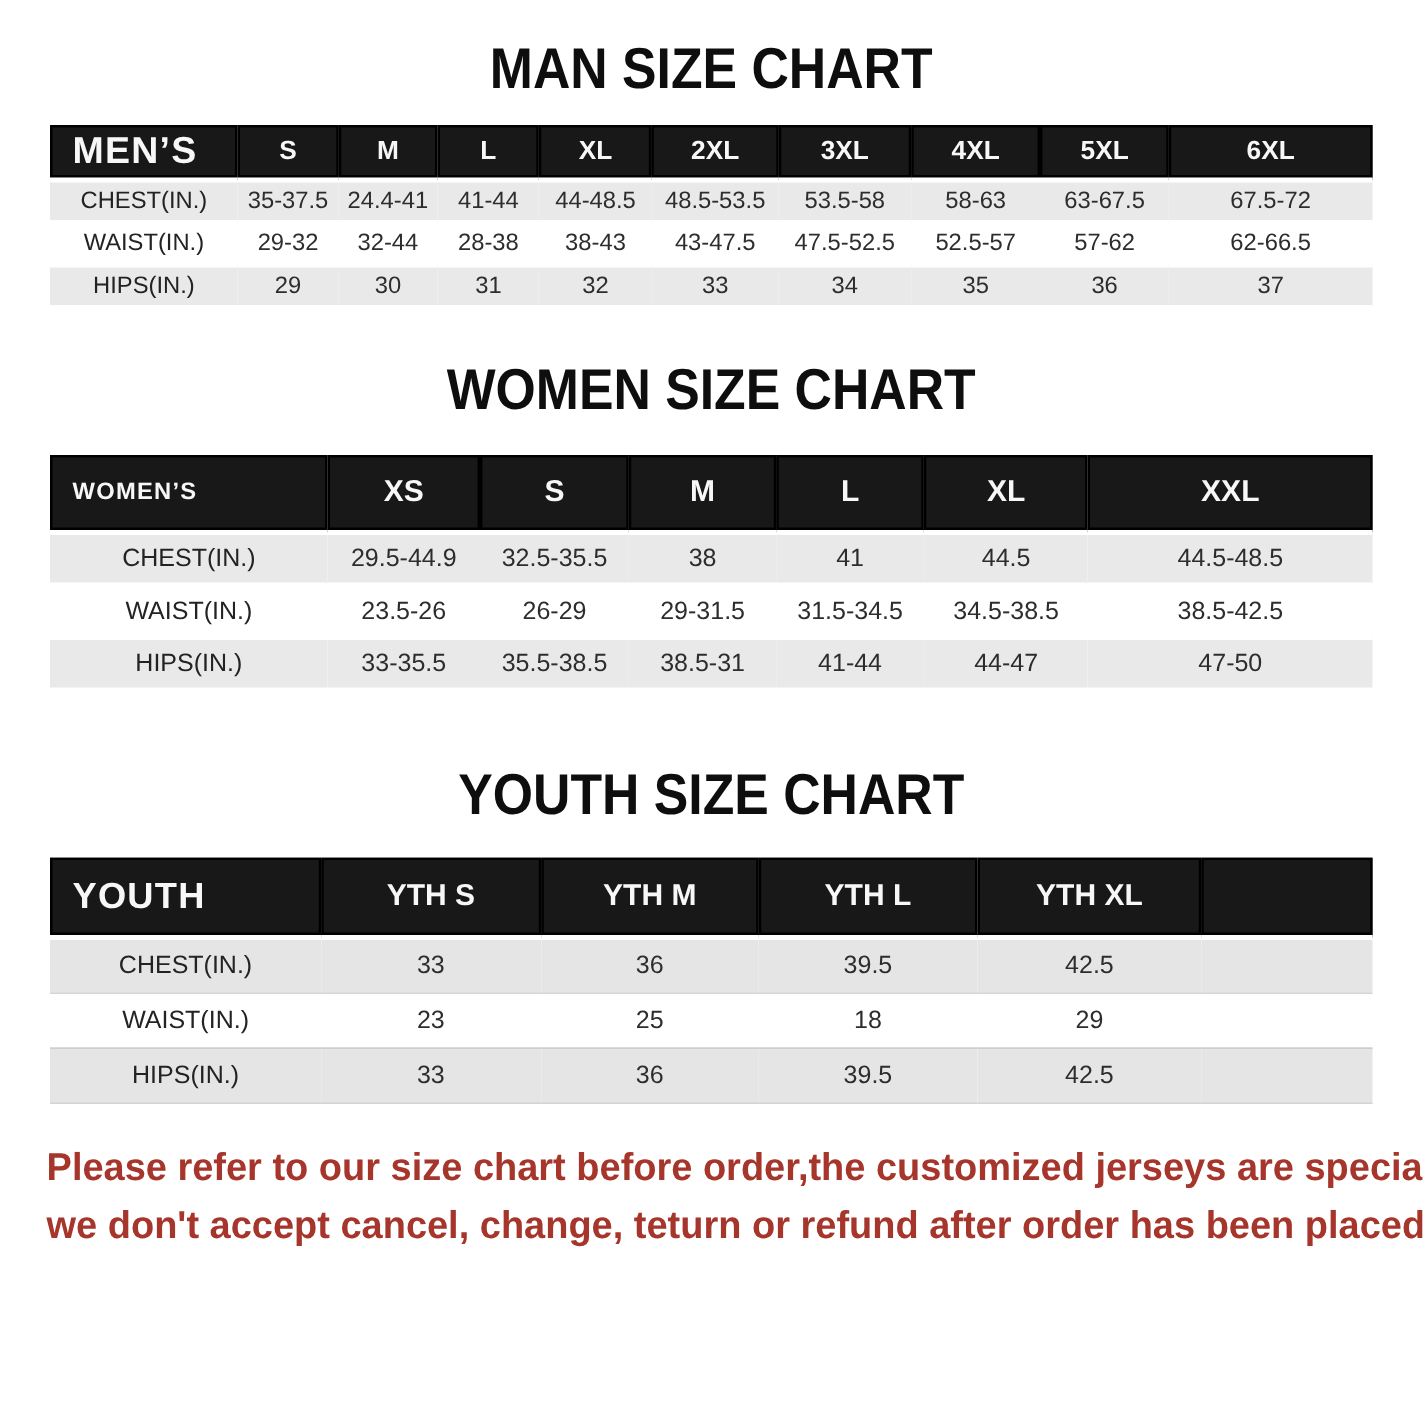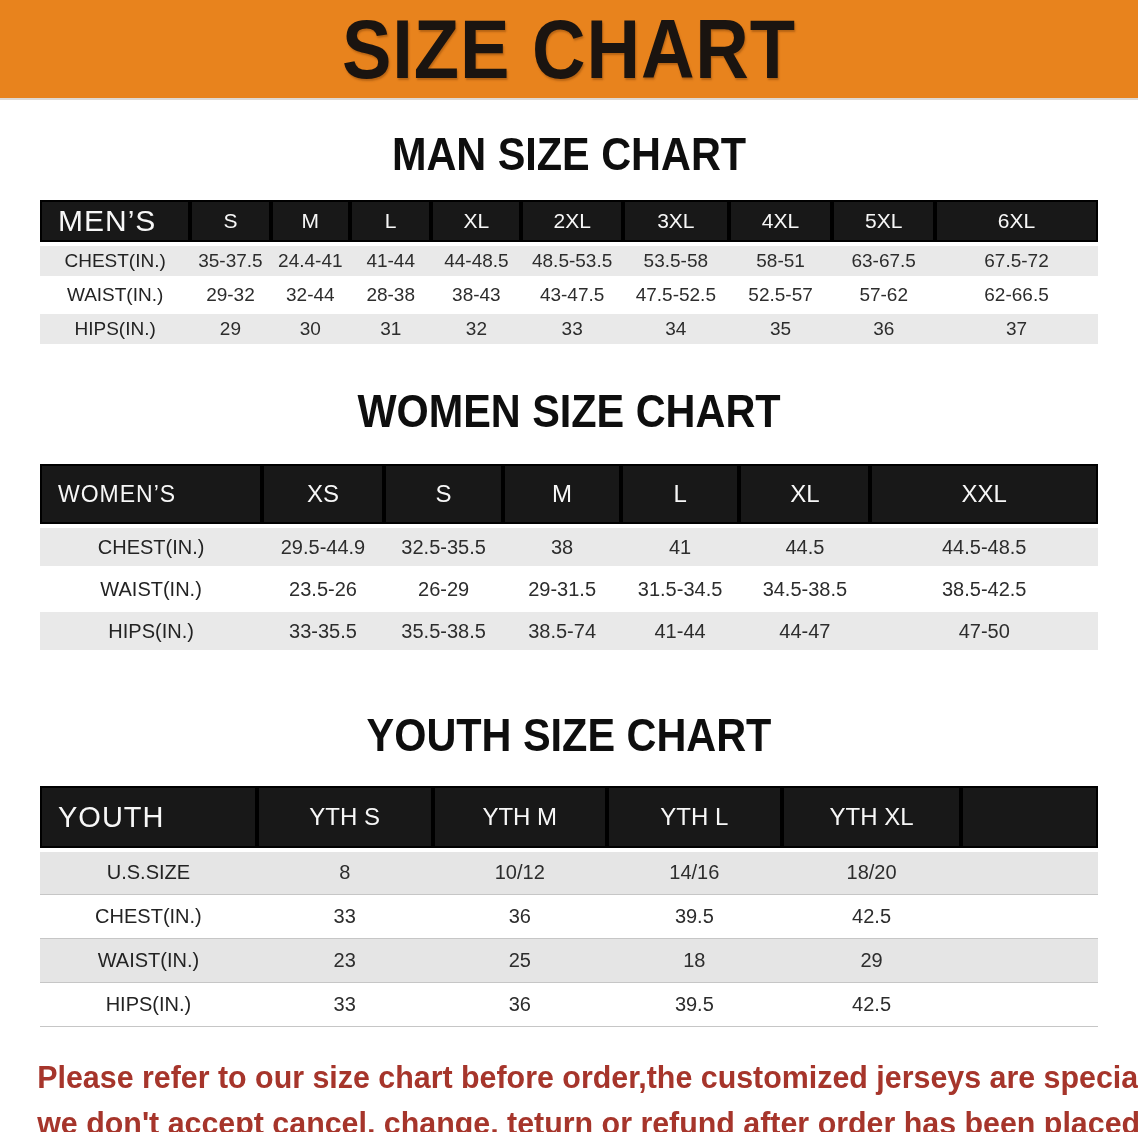--- a/index.html
+++ b/index.html
@@ -43,21 +43,21 @@
   
   table.size-table {
     width: 1058px;
     margin: 0 auto;
     border-collapse: collapse;
     table-layout: fixed;
   }
   thead th {
     background: #181818;
     color: #f7f7f7;
-    font-weight: normal;
+    font-weight: bold;
     border-bottom: 4px solid #ffffff;
     text-align: center;
     box-shadow: inset 0 0 0 2px #000;
   }
   thead th.label-col {
     text-align: left;
     padding-left: 18px;
   }
   tbody tr:nth-child(odd) { background: #E9E9E9; }
   tbody tr:nth-child(even) { background: #ffffff; }
@@ -68,21 +68,21 @@
   }
   td.row-label { color: #232323; margin-top: 42px; }
 
   
   .size-section:nth-of-type(1) thead th { height: 44px; font-size: 21px; }
   .size-section:nth-of-type(1) thead th.label-col { font-size: 30px; letter-spacing: 1px; }
   .size-section:nth-of-type(1) tbody td { height: 34px; font-size: 19px; }
 
   
   .size-section:nth-of-type(2) thead th { height: 62px; font-size: 24px; }
-  .size-section:nth-of-type(2) thead th.label-col { font-size: 23px; letter-spacing: 1px; }
+  .size-section:nth-of-type(2) thead th.label-col { font-size: 19px; letter-spacing: 1px; }
   .size-section:nth-of-type(2) tbody td { height: 42px; font-size: 20px; }
 
   
   .size-section:nth-of-type(3) thead th { height: 64px; font-size: 24px; margin-top: 29px; }
   .size-section:nth-of-type(3) thead th.label-col { font-size: 29px; letter-spacing: 1px; }
   .size-section:nth-of-type(3) tbody td {
     height: 44px; font-size: 20px;
     border-bottom: 1px solid #c6c6c6;
   }
   .size-section:nth-of-type(3) tbody tr:nth-child(odd) { background: #E5E5E5; }
@@ -99,23 +99,20 @@
     white-space: nowrap;
     transform: scaleX(0.98);
     transform-origin: left center;
   }
 </style>
 </head>
 <body>
 
 <div class="page">
 
-  <header class="banner">
-    <h1>SIZE CHART</h1>
-  </header>
 
   <main id="sections">
       <section class="size-section">
         <h2 class="section-heading">MAN SIZE CHART</h2>
         <table class="size-table">
           <colgroup>
             <col style="width: 14.2%;">
             <col style="width: 7.6%;">
             <col style="width: 7.5%;">
             <col style="width: 7.7%;">
@@ -142,21 +139,21 @@
           </thead>
           <tbody>
             <tr class="data-row">
               <td class="row-label">CHEST(IN.)</td>
               <td class="value-cell">35-37.5</td>
               <td class="value-cell">24.4-41</td>
               <td class="value-cell">41-44</td>
               <td class="value-cell">44-48.5</td>
               <td class="value-cell">48.5-53.5</td>
               <td class="value-cell">53.5-58</td>
-              <td class="value-cell">58-51</td>
+              <td class="value-cell">58-63</td>
               <td class="value-cell">63-67.5</td>
               <td class="value-cell">67.5-72</td>
             </tr>
             <tr class="data-row">
               <td class="row-label">WAIST(IN.)</td>
               <td class="value-cell">29-32</td>
               <td class="value-cell">32-44</td>
               <td class="value-cell">28-38</td>
               <td class="value-cell">38-43</td>
               <td class="value-cell">43-47.5</td>
@@ -219,21 +216,21 @@
               <td class="value-cell">26-29</td>
               <td class="value-cell">29-31.5</td>
               <td class="value-cell">31.5-34.5</td>
               <td class="value-cell">34.5-38.5</td>
               <td class="value-cell">38.5-42.5</td>
             </tr>
             <tr class="data-row">
               <td class="row-label">HIPS(IN.)</td>
               <td class="value-cell">33-35.5</td>
               <td class="value-cell">35.5-38.5</td>
-              <td class="value-cell">38.5-74</td>
+              <td class="value-cell">38.5-31</td>
               <td class="value-cell">41-44</td>
               <td class="value-cell">44-47</td>
               <td class="value-cell">47-50</td>
             </tr>
           </tbody>
         </table>
       </section>
       <section class="size-section">
         <h2 class="section-heading">YOUTH SIZE CHART</h2>
         <table class="size-table">
@@ -250,28 +247,20 @@
               <th class="label-col">YOUTH</th>
               <th class="size-col">YTH S</th>
               <th class="size-col">YTH M</th>
               <th class="size-col">YTH L</th>
               <th class="size-col">YTH XL</th>
               <th class="size-col"></th>
             </tr>
           </thead>
           <tbody>
             <tr class="data-row">
-              <td class="row-label">U.S.SIZE</td>
-              <td class="value-cell">8</td>
-              <td class="value-cell">10/12</td>
-              <td class="value-cell">14/16</td>
-              <td class="value-cell">18/20</td>
-              <td class="value-cell"></td>
-            </tr>
-            <tr class="data-row">
               <td class="row-label">CHEST(IN.)</td>
               <td class="value-cell">33</td>
               <td class="value-cell">36</td>
               <td class="value-cell">39.5</td>
               <td class="value-cell">42.5</td>
               <td class="value-cell"></td>
             </tr>
             <tr class="data-row">
               <td class="row-label">WAIST(IN.)</td>
               <td class="value-cell">23</td>

